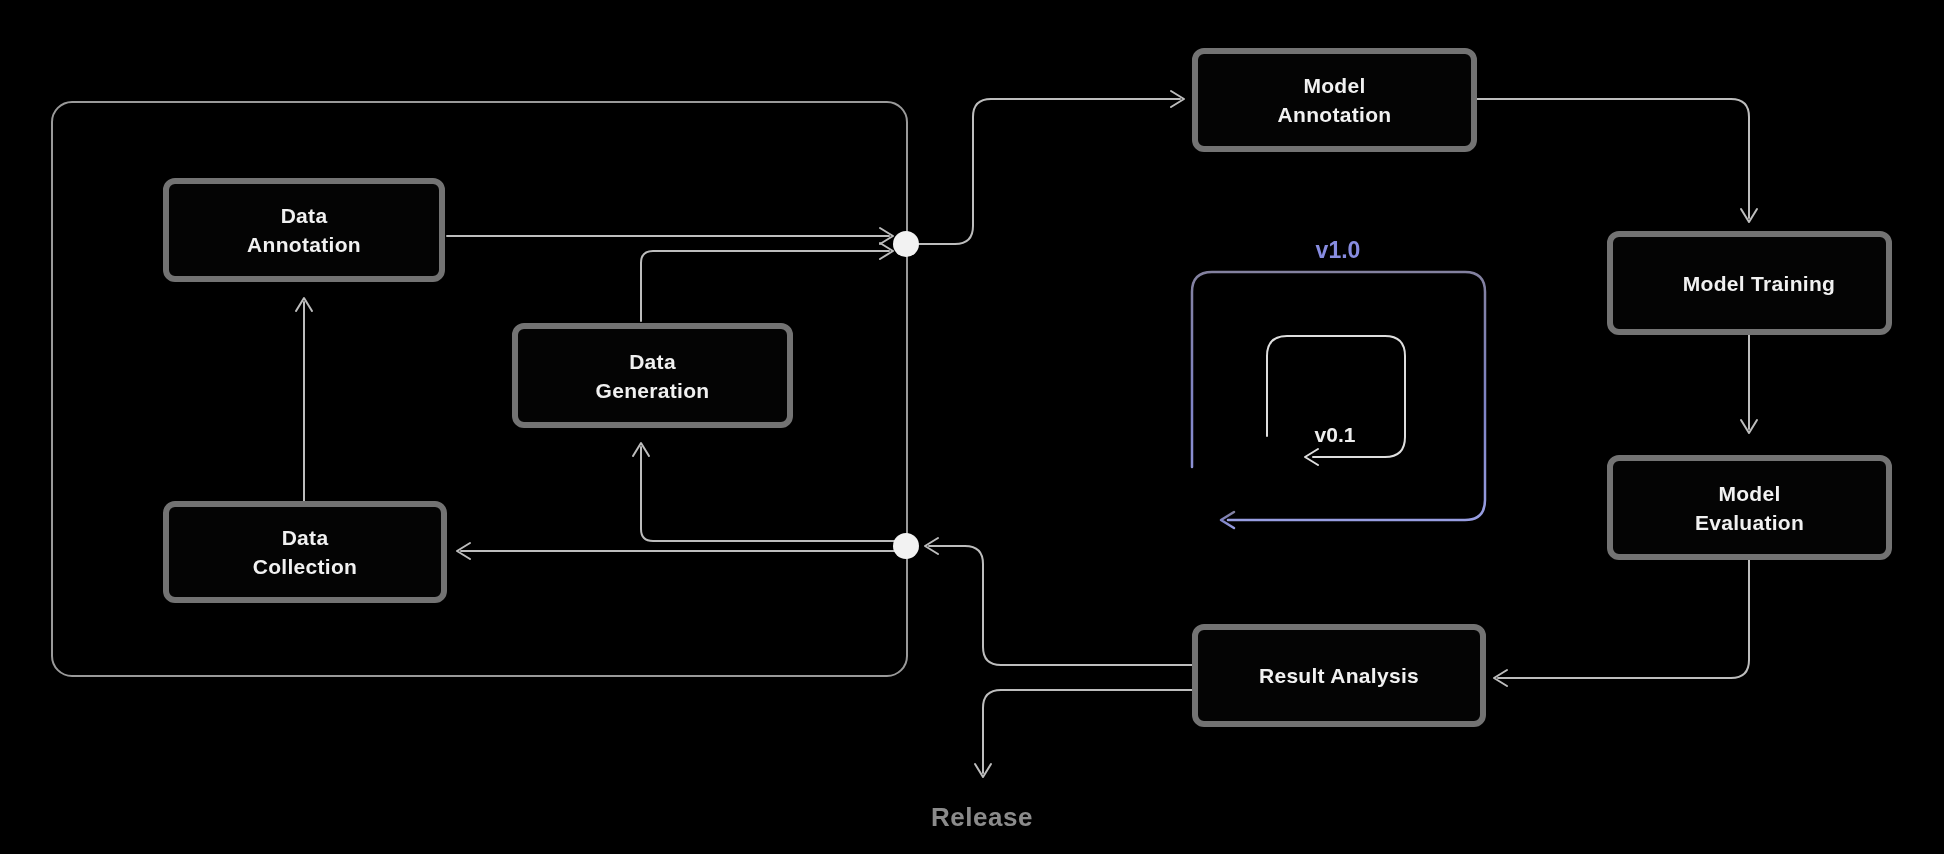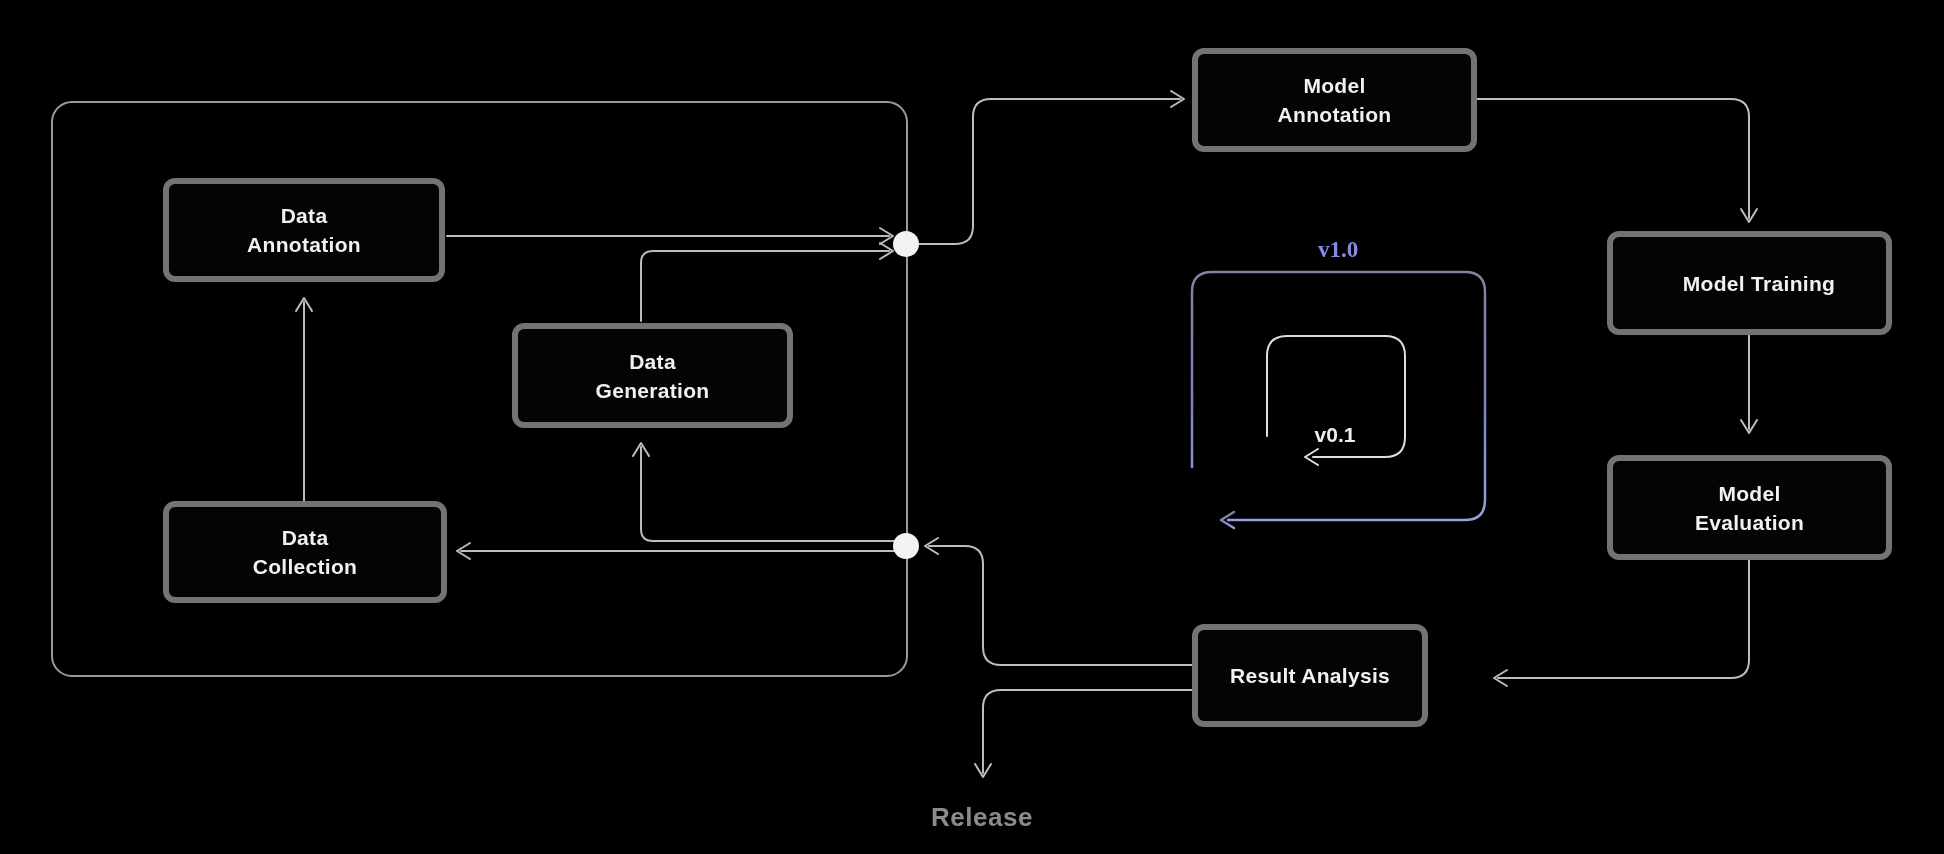--- a/index.html
+++ b/index.html
@@ -41,21 +41,20 @@
   .node span { display: block; }
   .float-label {
     position: absolute;
     transform: translate(-50%, -50%);
     white-space: nowrap;
     font-weight: 600;
   }
   .v1-label {
     color: #878ce0;
     font-size: 23px;
-    font-family: Liberation Serif, serif;
   }
   .v0-label {
     color: #ededed;
     font-size: 21px;
     margin-top: 38px;
   }
   .release-label {
     color: #8b8b8b;
     font-size: 26px;
     letter-spacing: 0.5px;
@@ -171,21 +170,21 @@
 
   <div class="node" style="left:1607px; top:231px; width:285px; height:104px;padding-left:19px;">
     <span>Model Training</span>
   </div>
 
   <div class="node" style="left:1607px; top:455px; width:285px; height:105px;">
     <span>Model</span>
     <span>Evaluation</span>
   </div>
 
-  <div class="node" style="left:1192px; top:624px; width:236px; height:103px;">
+  <div class="node" style="left:1192px; top:624px; width:294px; height:103px;">
     <span>Result Analysis</span>
   </div>
 
   <div class="float-label v1-label" style="left:1338px; top:250px;">v1.0</div>
 
   <div class="float-label v0-label" style="left:1335px; top:397px;">v0.1</div>
 
   <div class="float-label release-label" style="left:982px; top:817px;">Release</div>
 
 </div>

